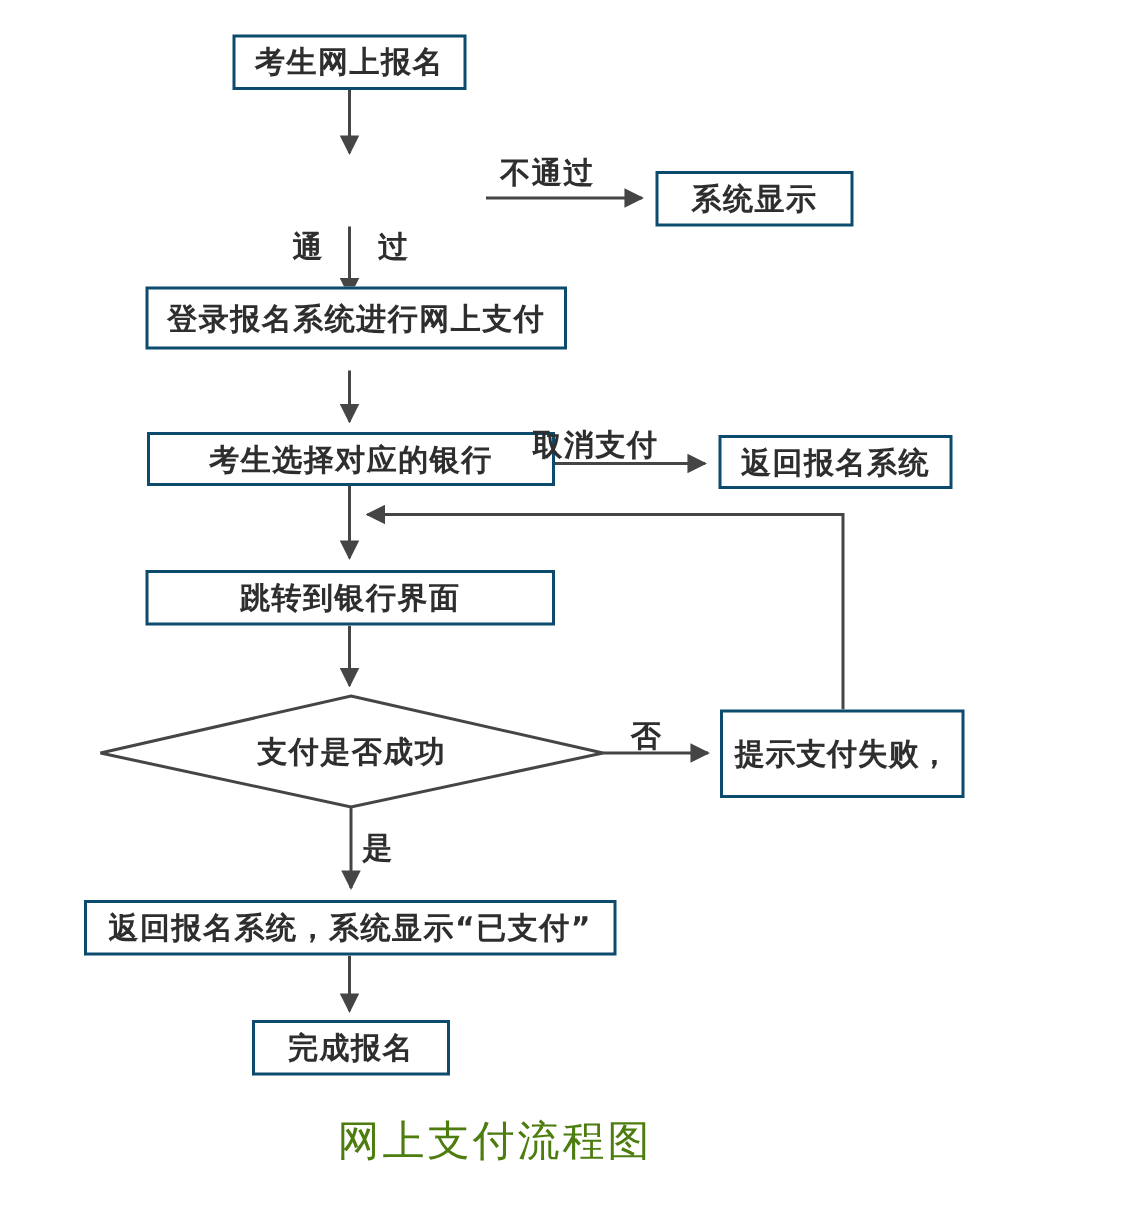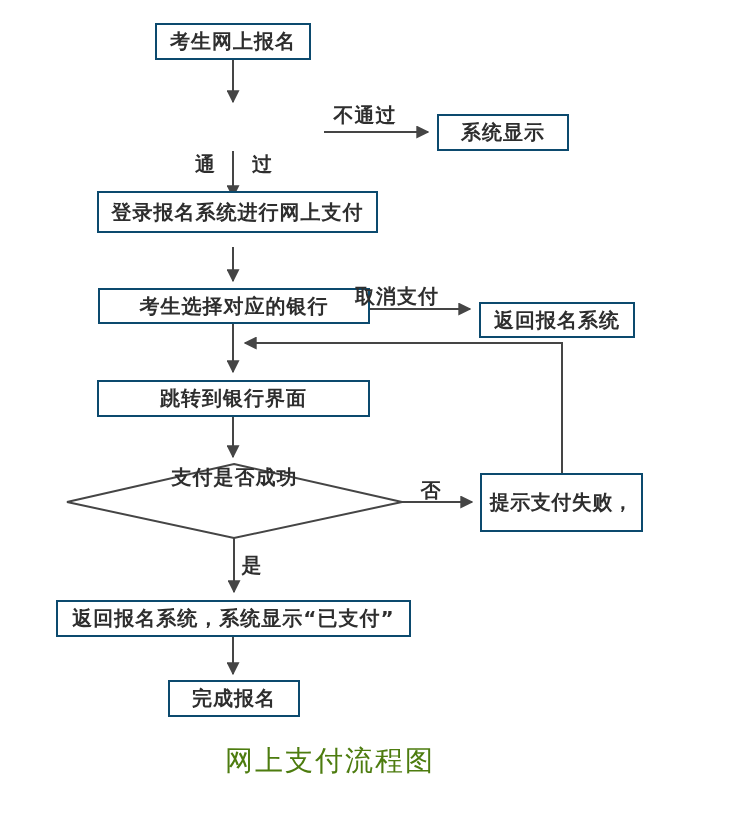--- a/index.html
+++ b/index.html
@@ -38,39 +38,39 @@
     letter-spacing: 1px;
     display: flex;
     align-items: center;
     justify-content: center;
     white-space: nowrap;
   }
   .edge-label.split { justify-content: space-between; }
   .diamond-text {
     position: absolute;
     left: 67px; top: 464px; width: 335px; height: 74px;
-    display: flex; align-items: flex-start; justify-content: center;
+    display: flex; align-items: center; justify-content: center;
     font-size: 20px; font-weight: 600; letter-spacing: 1px;
   }
   .caption {
     position: absolute;
     left: 130px; top: 742px; width: 400px;
     text-align: center;
     font-size: 28px;
     font-weight: 500;
     letter-spacing: 2px;
     color: #4d7c0f;
   }
   
   .n-register  { left:155px; top:23px;  width:156px; height:37px; }
   .n-review    { left:140px; top:112px; width:184px; height:39px; }
   .n-cancelreg { left:437px; top:114px; width:132px; height:37px; }
   .n-login     { left:97px;  top:191px; width:281px; height:42px; }
   .n-selbank   { left:98px;  top:288px; width:272px; height:36px; }
-  .n-retsys    { left:479px; top:290px; width:156px; height:36px;margin-top:12px; }
+  .n-retsys    { left:479px; top:290px; width:156px; height:36px; }
   .n-bankpage  { left:97px;  top:380px; width:273px; height:37px; }
   .n-failed    { left:480px; top:473px; width:163px; height:59px; }
   .n-paid      { left:56px;  top:600px; width:355px; height:37px; }
   .n-done      { left:168px; top:680px; width:132px; height:37px; }
   .l-notpass   { left:325px; top:102px; width:80px; }
   .l-pass      { left:195px; top:151px; width:78px; }
   .l-cancelpay { left:354px; top:283px; width:86px; }
   .l-no        { left:417px; top:477px; width:28px; }
   .l-yes       { left:240px; top:552px; width:24px; }
 </style>

